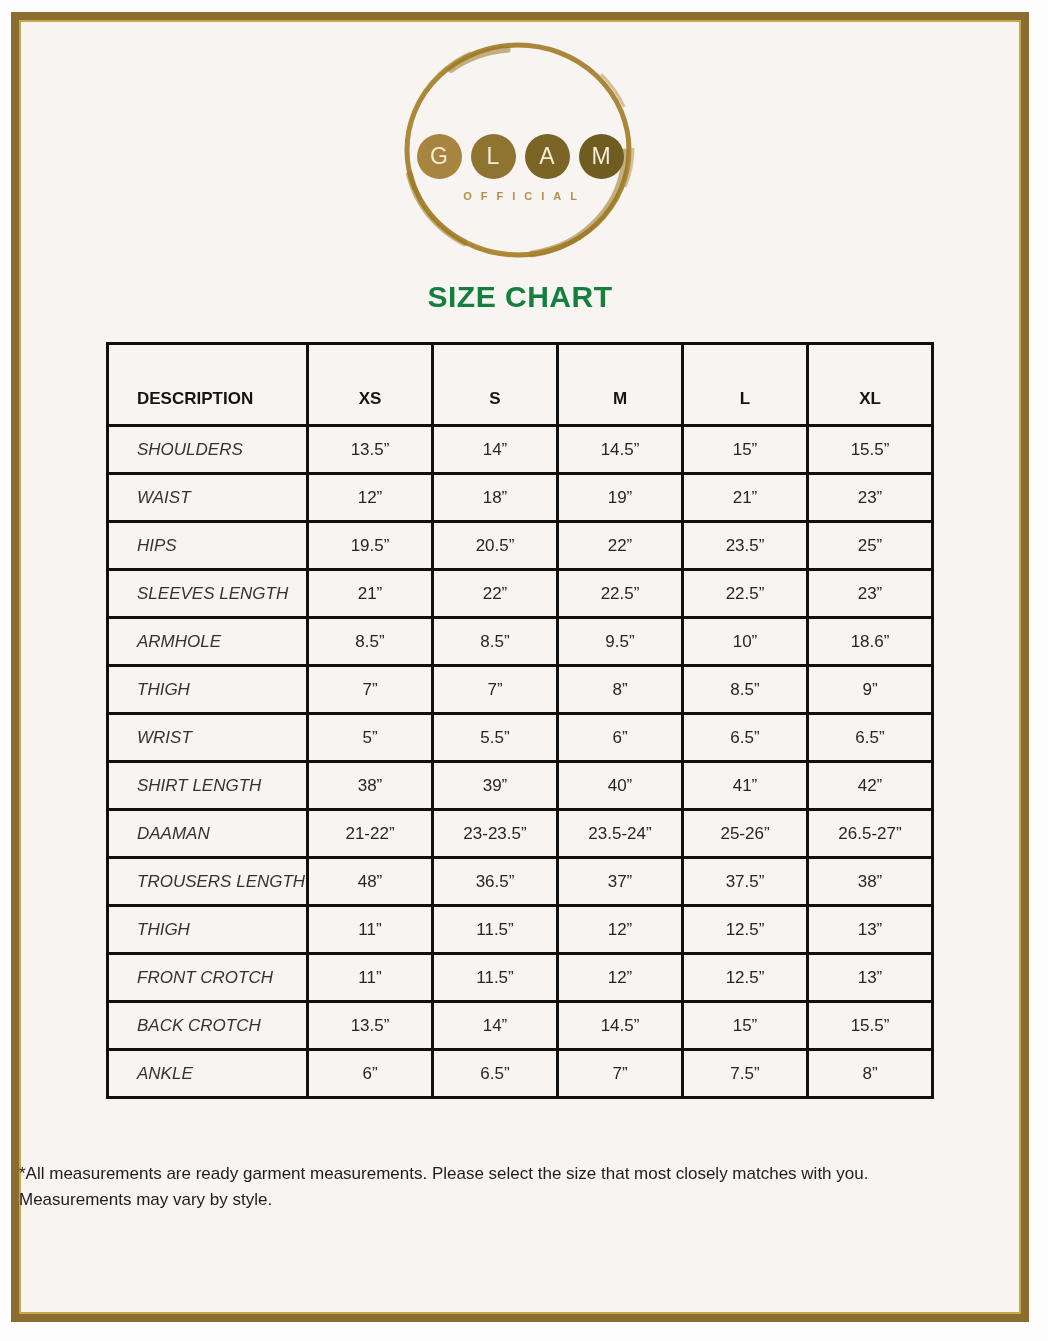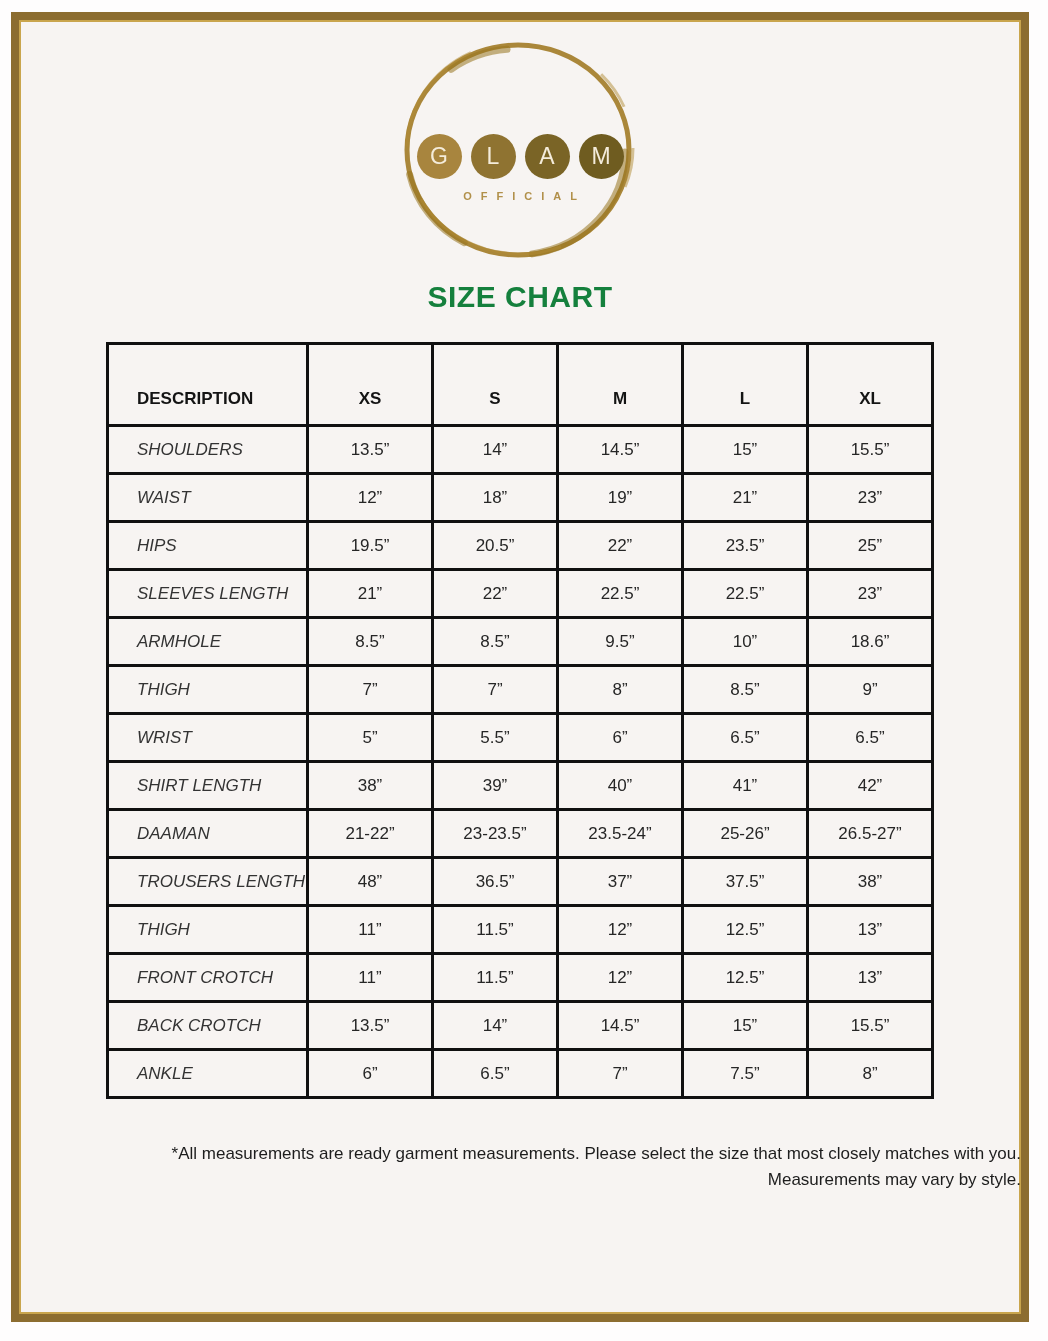--- a/index.html
+++ b/index.html
@@ -95,22 +95,22 @@
     font-weight: normal;
   }
   table.size-table td.label {
     text-align: left;
     padding-left: 28px;
     color: #333333;
     font-style: italic;
   }
   
   .footnote {
-    margin-top: 42px;
-    text-align: right;
+    margin-top: 62px;
+    text-align: left;
     font-size: 17px;
     line-height: 1.55;
     color: #1d1d1d;
   }
 </style>
 </head>
 <body>
 
 <div class="page">
   <div class="frame">

